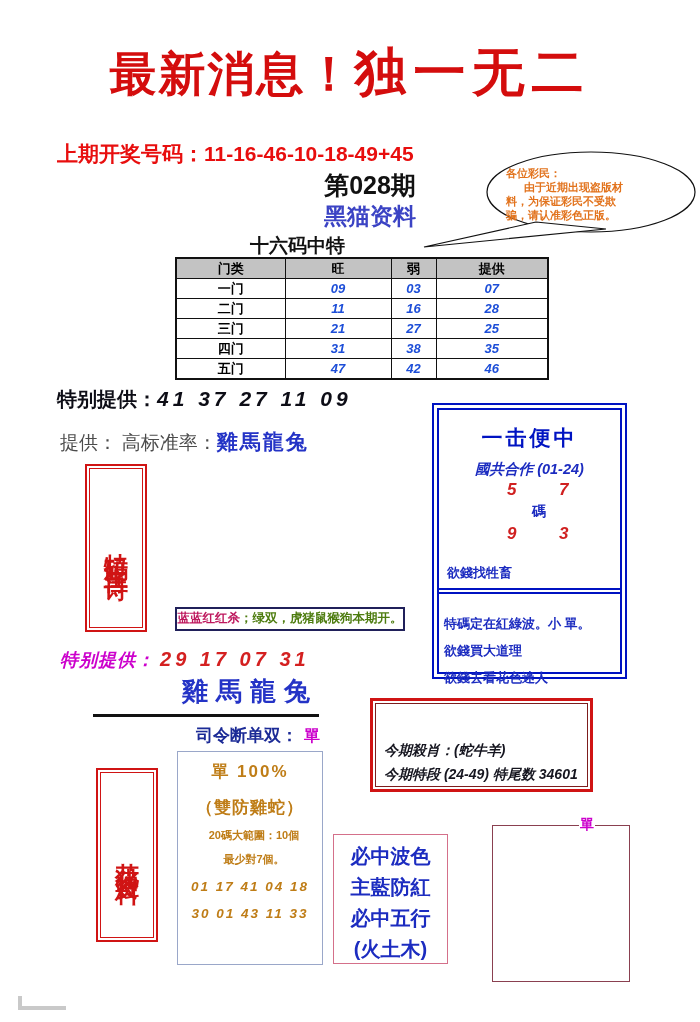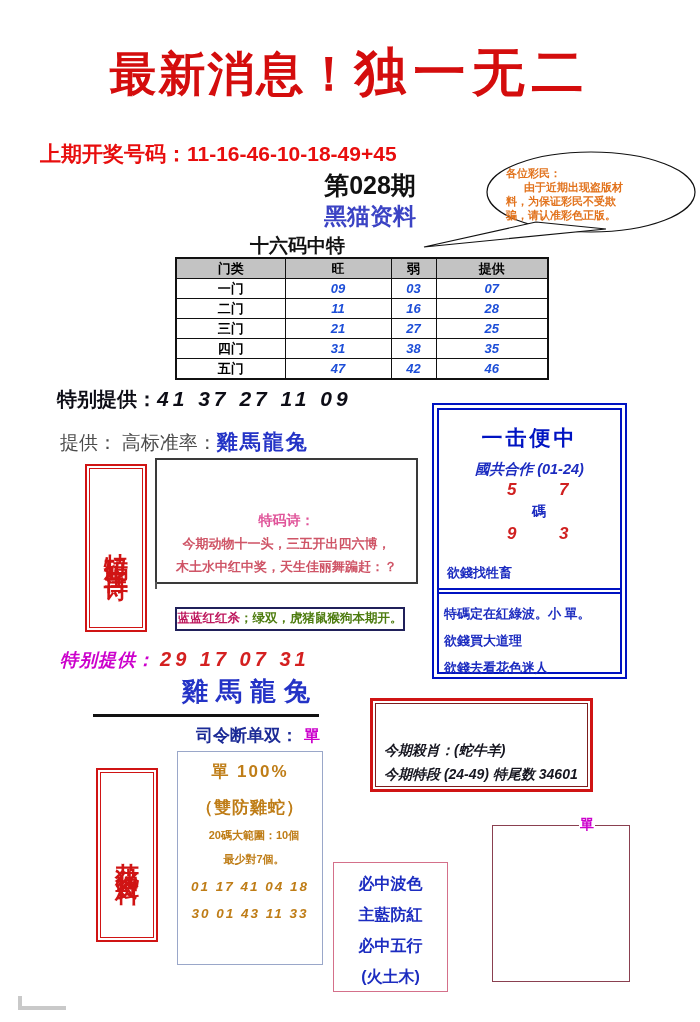--- a/index.html
+++ b/index.html
@@ -4,21 +4,21 @@
 <style>
   html,body{margin:0;padding:0;background:#fff;}
   .sheet{position:relative;width:700px;height:1022px;background:#ffffff;overflow:hidden;
          font-family:"Liberation Sans",sans-serif;}
 
   
   .main-title{position:absolute;top:38px;left:0;width:100%;text-align:center;
     color:#d40d0d;font-family:"Liberation Serif",serif;font-weight:bold;
     font-size:47px;letter-spacing:2px;white-space:nowrap;}
   .main-title .t2{font-size:52px;font-weight:600;letter-spacing:7px;}
-  .lastdraw{position:absolute;left:40px;top:140px;font-size:21px;font-weight:bold;color:#e80e0e;}
+  .lastdraw{position:absolute;left:57px;top:140px;font-size:21px;font-weight:bold;color:#e80e0e;}
   .issue{position:absolute;left:250px;top:169px;width:240px;text-align:center;
     font-size:25px;font-weight:bold;color:#111;}
   .brand{position:absolute;left:250px;top:201px;width:240px;text-align:center;
     font-size:23px;font-weight:bold;color:#3b43c4;font-family:"Liberation Serif",serif;}
 
   .bubble-svg{position:absolute;left:390px;top:140px;}
   .bubble-text{position:absolute;left:506px;top:166px;width:178px;font-size:11px;
     font-weight:bold;color:#e2731d;line-height:14px;}
   .bubble-text div:nth-child(2){text-indent:18px;}
 
@@ -48,21 +48,21 @@
   .oh-top{position:relative;height:178px;border-bottom:2px solid #0013c2;}
   .oh-title{text-align:center;padding-top:14px;font-size:21px;font-weight:bold;color:#0013c2;
     font-family:"Liberation Serif",serif;letter-spacing:3px;}
   .oh-sub{text-align:center;margin-top:8px;font-size:14.5px;font-weight:bold;
     font-style:italic;color:#1c2cc0;}
   .oh-n{position:absolute;font-size:17px;font-weight:bold;font-style:italic;color:#d02020;}
   .n1{left:68px;top:70px}.n2{left:120px;top:70px}
   .oh-mid{position:absolute;left:93px;top:93px;font-size:14px;font-weight:bold;color:#1c2cc0;}
   .n3{left:68px;top:114px}.n4{left:120px;top:114px}
   .oh-footer{position:absolute;left:8px;bottom:6px;font-size:13px;font-weight:bold;color:#1c2cc0;}
-  .oh-notes{border-top:2px solid #0013c2;margin-top:2px;padding:6px 5px 0;
+  .oh-notes{border-top:2px solid #0013c2;margin-top:2px;padding:16px 5px 0;
     color:#1c2cc0;font-weight:bold;font-size:13px;line-height:27px;white-space:nowrap;}
 
   
   .vbox{position:absolute;border:2px solid #d01414;padding:2px;box-sizing:content-box;background:#fff;}
   .vbox-inner{border:1px solid #d01414;width:100%;height:100%;box-sizing:border-box;
     display:flex;align-items:center;justify-content:center;}
   .vtext{writing-mode:vertical-rl;text-orientation:upright;color:#d01414;font-weight:bold;
     font-size:24px;letter-spacing:6px;font-family:"Liberation Serif",serif;}
   .zpoem-box{left:85px;top:464px;width:54px;height:160px;}
   .fcat-box{left:96px;top:768px;width:54px;height:166px;}
@@ -105,23 +105,23 @@
 
   
   .today-box{position:absolute;left:370px;top:698px;width:223px;height:94px;
     border:3px solid #d01414;padding:2px;box-sizing:border-box;}
   .today-inner{border:1px solid #7d1d1d;width:100%;height:100%;box-sizing:border-box;position:relative;}
   .today-l{position:absolute;left:8px;font-size:14px;font-weight:bold;font-style:italic;
     color:#15151f;white-space:nowrap;}
   .today-l1{top:38px;} .today-l2{top:62px;}
 
   
-  .wave-box{position:absolute;left:333px;top:862px;width:115px;height:130px;
+  .wave-box{position:absolute;left:333px;top:834px;width:115px;height:130px;
     border:1.5px solid #d4708a;box-sizing:border-box;text-align:center;
-    color:#1c2cc0;font-weight:bold;font-size:16px;}
+    color:#1c2cc0;font-weight:bold;font-size:20px;}
   .wave-box div{margin-top:11px;line-height:20px;}
 
   
   .corner-box{position:absolute;left:492px;top:825px;width:138px;height:157px;
     border:1.5px solid #8a4050;box-sizing:border-box;}
   .corner-mark{position:absolute;right:34px;top:-9px;font-size:14px;font-weight:bold;
     color:#cc00cc;background:#fff;line-height:14px;padding:0 1px;}
 
   .gray-corner{position:absolute;left:18px;top:996px;width:44px;height:10px;
     border-left:4px solid #c9c9c9;border-bottom:4px solid #c9c9c9;}
@@ -224,25 +224,20 @@
       </div>
     </div>
   </div>
 
   <div class="vbox zpoem-box">
     <div class="vbox-inner">
       <div class="vtext">特码生肖诗</div>
     </div>
   </div>
 
-  <div class="poem-box">
-    <div class="poem-title">特码诗：</div>
-    <div class="poem-l">今期动物十一头，三五开出四六博，</div>
-    <div class="poem-l">木土水中红中奖，天生佳丽舞蹁赶：？</div>
-  </div>
 
   <div class="kill-box">
     <span class="kill-blue">蓝蓝红红杀</span><span class="kill-pink">；绿双，虎猪鼠猴狗本期开。</span>
   </div>
 
   <div class="sp2">
     <span class="lbl">特别提供：</span> <span class="nums">29 17 07 31</span>
   </div>
 
   <div class="zod-big">雞馬龍兔</div>

